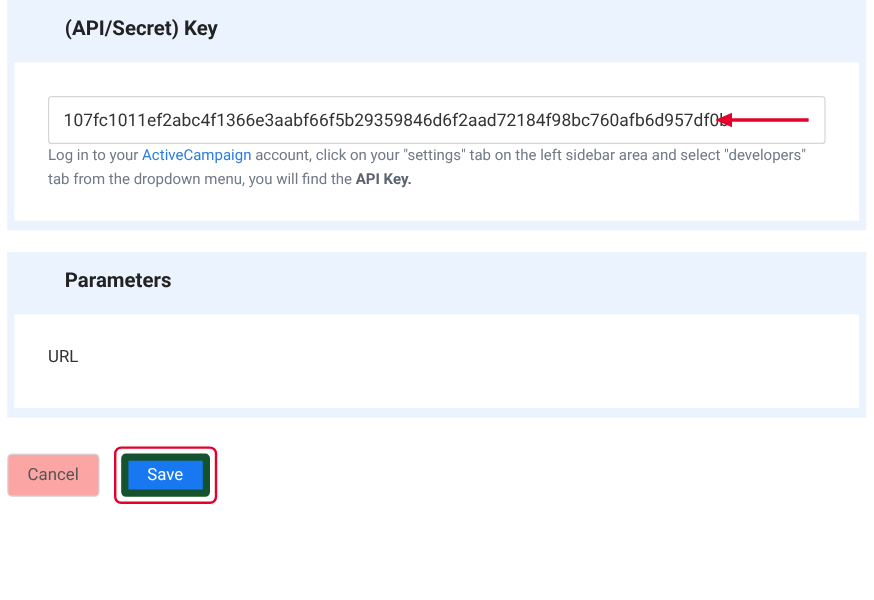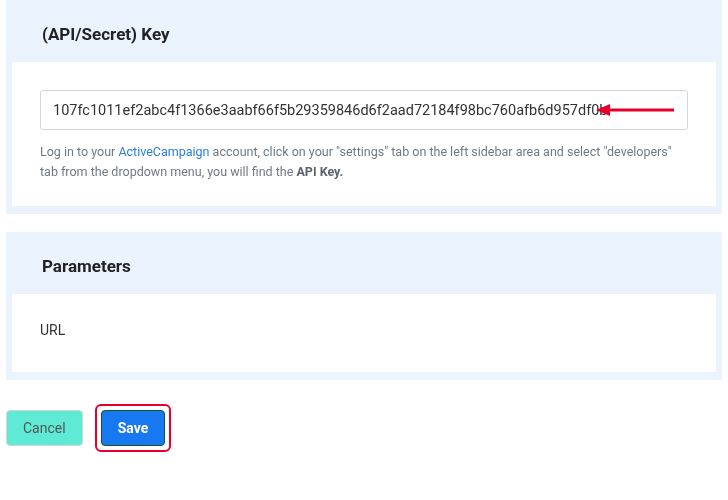--- a/index.html
+++ b/index.html
@@ -9,21 +9,22 @@
     background: #fff;
     color: #333;
     width: 728px;
   }
   .panel {
     background: #eaf3fe;
     margin: 0 6px 18px 6px;
     padding: 0 0 2px 0;
   }
   .panel-header {
-    padding: 24px 36px 18px 36px;
+    padding: 14px 36px 18px 36px;
+    margin-left: 12px;
   }
   .panel-title {
     font-size: 17px;
     font-weight: 700;
     color: #222;
   }
   .panel-body {
     background: #fff;
     margin: 0 6px 6px 6px;
     padding: 28px 28px 24px 28px;
@@ -47,21 +48,21 @@
     top: 50%;
     transform: translateY(-50%);
     right: 14px;
     pointer-events: none;
   }
   .arrow-url { right: 260px; }
   .help-text {
     font-size: 12.5px;
     color: #6f7a87;
     line-height: 1.6;
-    margin-top: 12px;
+    margin-top: 0;
   }
   .help-text a {
     color: #2a7de1;
     text-decoration: none;
   }
   .bold { font-weight: 700; color: #5a6470;}
   .label {
     font-size: 14px;
     color: #333;
     margin-bottom: 10px;
@@ -77,29 +78,29 @@
     border-radius: 4px;
     font-size: 14px;
     font-family: inherit;
     cursor: pointer;
     padding: 0 16px;
     display: inline-flex;
     align-items: center;
     justify-content: center;
   }
   .btn-cancel {
-    background: #5eead4;
+    background: #fca5a5;
     border: 1px solid #d6d6d6;
     color: #555;
   }
   .btn-save {
     background: #1778f2;
-    border: 1px solid #14532d;
+    border: 6px solid #14532d;
     color: #fff;
-    font-weight: 700;
+    font-weight: 400;
   }
   .save-highlight {
     border: 2.5px solid #e4002b;
     border-radius: 6px;
     padding: 4px;
     display: inline-flex;
   }
 </style>
 </head>
 <body>

